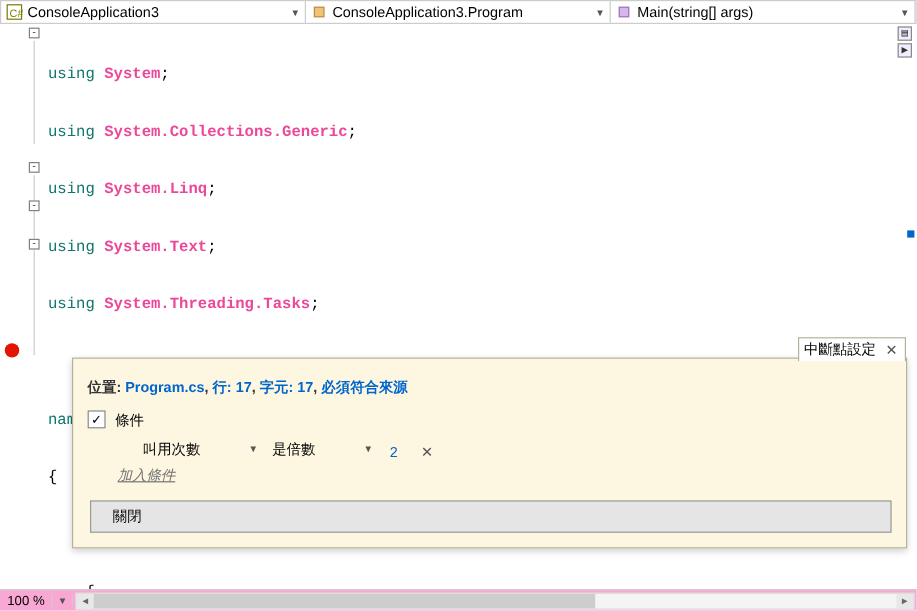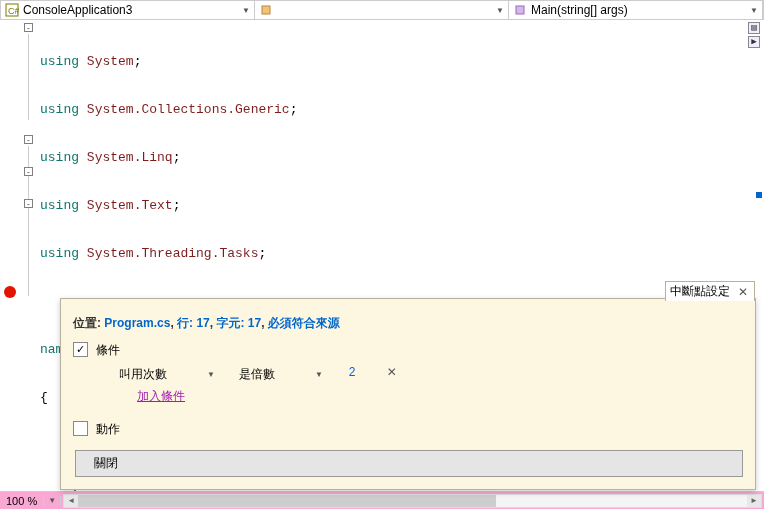--- a/index.html
+++ b/index.html
@@ -83,21 +83,21 @@
 .code {
   flex: 1;
   padding: 2px 0 0 2px;
   white-space: pre;
   line-height: 16px;
   position: relative;
 }
 .line { height: 16px; }
 .kw { color: #0f766e; }
 .type { color: #2b91af; }
-.txt { color: #7f1d1d; }
+.txt { color: #ec4899; font-weight: bold; }
 .right-glyphs {
   position: absolute;
   right: 2px;
   top: 0;
   width: 14px;
 }
 .glyph-box {
   width: 12px; height: 12px;
   border: 1px solid #888;
   background: #eef;
@@ -155,45 +155,46 @@
   background: #fff;
   display: inline-flex;
   align-items: center;
   justify-content: center;
   font-size: 11px;
 }
 .chk.checked::after { content: "✓"; }
 .cond-details {
   margin-left: 44px;
   display: flex;
-  align-items: flex-start;
-  gap: 20px;
+  align-items: flex-end;
+  gap: 8px;
   flex-wrap: wrap;
 }
 .dd {
   display: inline-flex;
   align-items: center;
   gap: 40px;
   padding: 1px 2px;
 }
 .dd-arrow { font-size: 8px; color: #555; }
 .val-input {
   color: #0066cc;
   padding: 0 4px;
   min-width: 18px;
 }
 .x-btn {
   color: #555;
   padding: 0 4px;
 }
 .add-link {
-  color: #a21caf;
-  margin-left: 64px;
+  color: #737373;
+  margin-left: 25px;
   margin-top: 4px;
   display: inline-block;
+  font-style: italic;
 }
 .btn {
   border: 1px solid #999;
   background: #e5e5e5;
   padding: 4px 18px;
   margin-top: 12px;
   margin-left: 2px;
   cursor: pointer;
 }
 .zoom-bar {
@@ -254,20 +255,21 @@
     </span>
     <span>ConsoleApplication3</span>
     <span class="nav-drop">▼</span>
   </div>
   <div class="nav-item">
     <span class="nav-icon">
       <svg width="14" height="14">
           <rect x="3" y="3" width="8" height="8" fill="#f2c279" stroke="#b88a3d"></rect>
         </svg>
     </span>
+    <span>ConsoleApplication3.Program</span>
     <span class="nav-drop">▼</span>
   </div>
   <div class="nav-item">
     <span class="nav-icon">
       <svg width="14" height="14">
           <rect x="3" y="3" width="8" height="8" fill="#d6b8e8" stroke="#9b6bc0"></rect>
         </svg>
     </span>
     <span>Main(string[] args)</span>
     <span class="nav-drop">▼</span>
@@ -337,24 +339,20 @@
       </span>
       <span class="dd">
         <span>是倍數</span>
         <span class="dd-arrow">▼</span>
       </span>
       <span class="val-input">2</span>
       <span class="x-btn">✕</span>
     </div>
     <a href="#" class="add-link">加入條件</a>
 
-    <div class="bp-row" style="margin-top:16px;">
-      <span class="chk"></span>
-      <span>動作</span>
-    </div>
 
     <div class="btn">關閉</div>
   </div>
 </div>
 
 <div class="zoom-bar">
   <span class="zoom-val">100 %</span>
   <span class="zoom-arrow">▼</span>
   <div class="hscroll">
     <div class="hscroll-arrow" style="left:0">◄</div>

